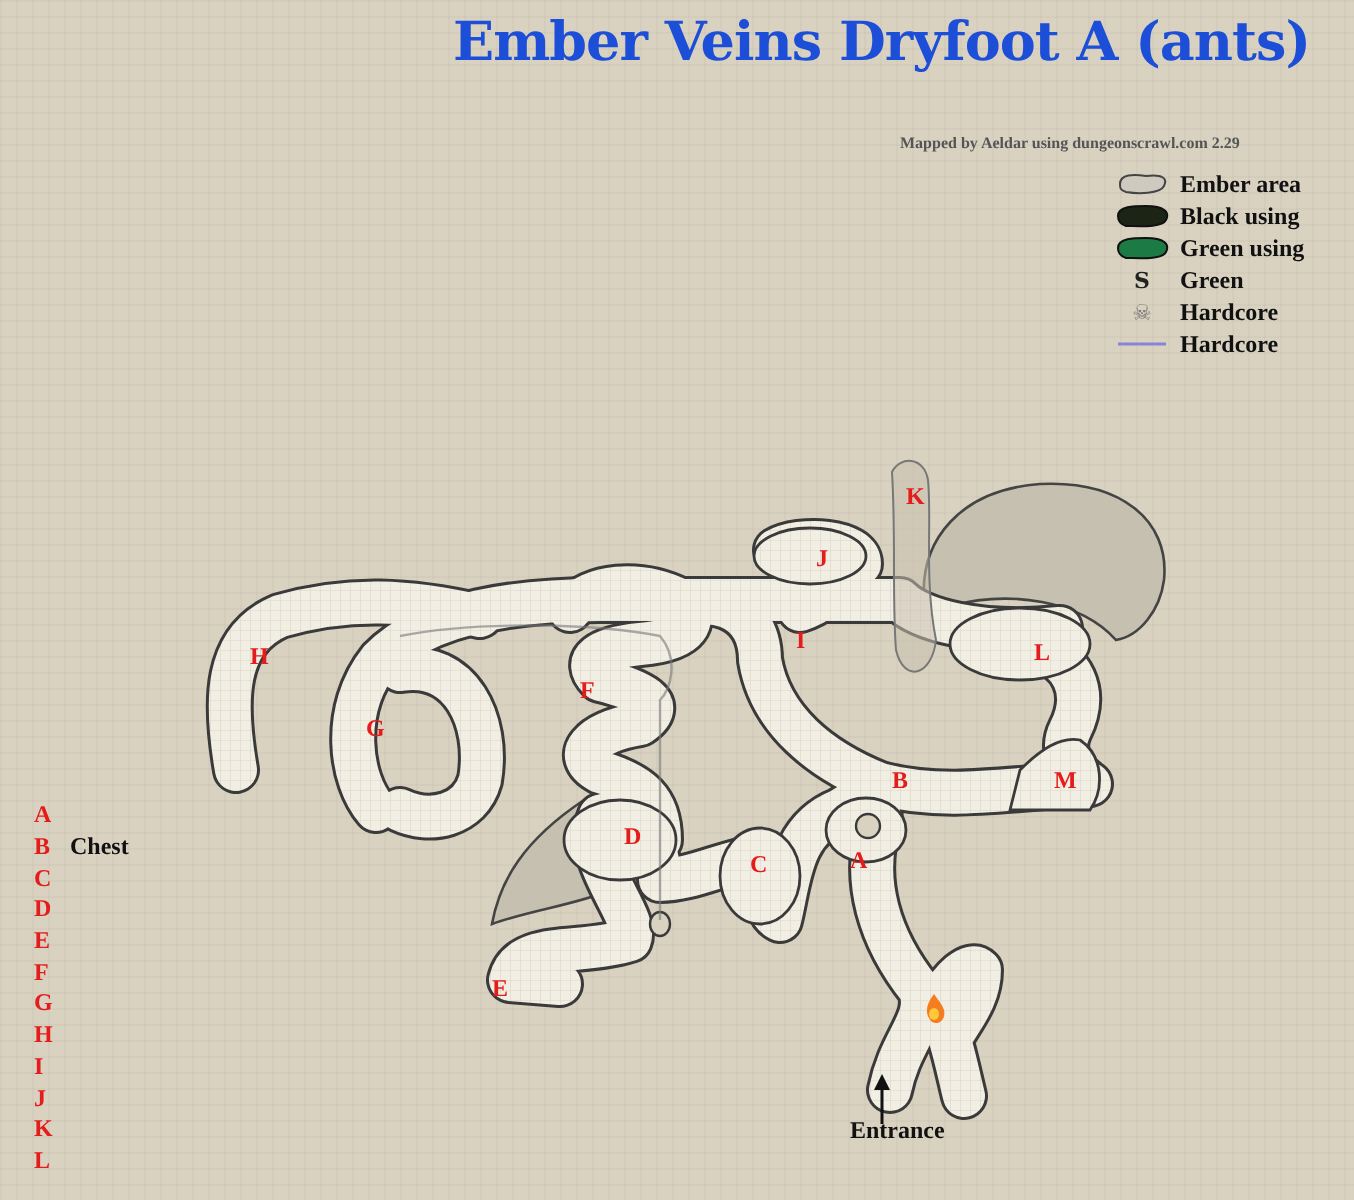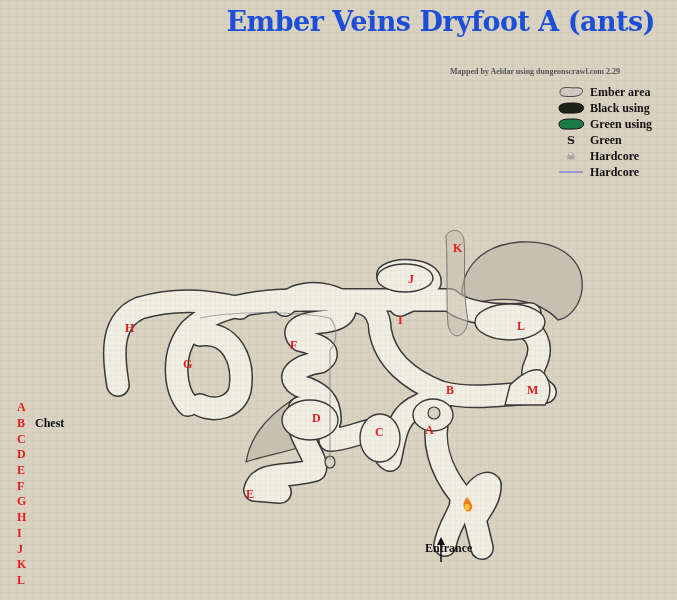--- a/index.html
+++ b/index.html
@@ -15,21 +15,21 @@
   .legend{position:absolute;left:556px;top:84px;}
   .legend-row{display:flex;align-items:center;height:16px;}
   .legend-swatch{width:30px;height:14px;display:flex;align-items:center;justify-content:center;}
   .legend-label{font-size:12px;font-weight:bold;color:#111;margin-left:4px;font-family:"Liberation Serif",serif;white-space:nowrap;}
   .keylist{position:absolute;left:17px;top:400px;}
   .key-row{height:15.7px;display:flex;align-items:center;}
   .key-letter{color:#e51c1c;font-weight:bold;font-size:12px;width:14px;font-family:"Liberation Serif",serif;}
   .key-desc{font-size:12px;font-weight:bold;color:#111;margin-left:4px;font-family:"Liberation Serif",serif;}
   svg.map{position:absolute;left:0;top:0;}
   .lbl{font-family:"Liberation Serif",serif;font-weight:bold;font-size:12px;fill:#e51c1c;}
-  .entrance{position:absolute;left:425px;top:541px;font-size:12px;font-weight:bold;color:#111;font-family:"Liberation Serif",serif;}
+  .entrance{position:absolute;left:425px;top:558px;font-size:12px;font-weight:bold;color:#111;font-family:"Liberation Serif",serif;}
 </style>
 </head>
 <body>
 
 <div class="bggrid"></div>
 
 <div class="title">Ember Veins Dryfoot A (ants)</div>
 <div class="credit">Mapped by Aeldar using dungeonscrawl.com 2.29</div>
 
 <svg class="map" width="677" height="600" viewBox="0 0 677 600">

